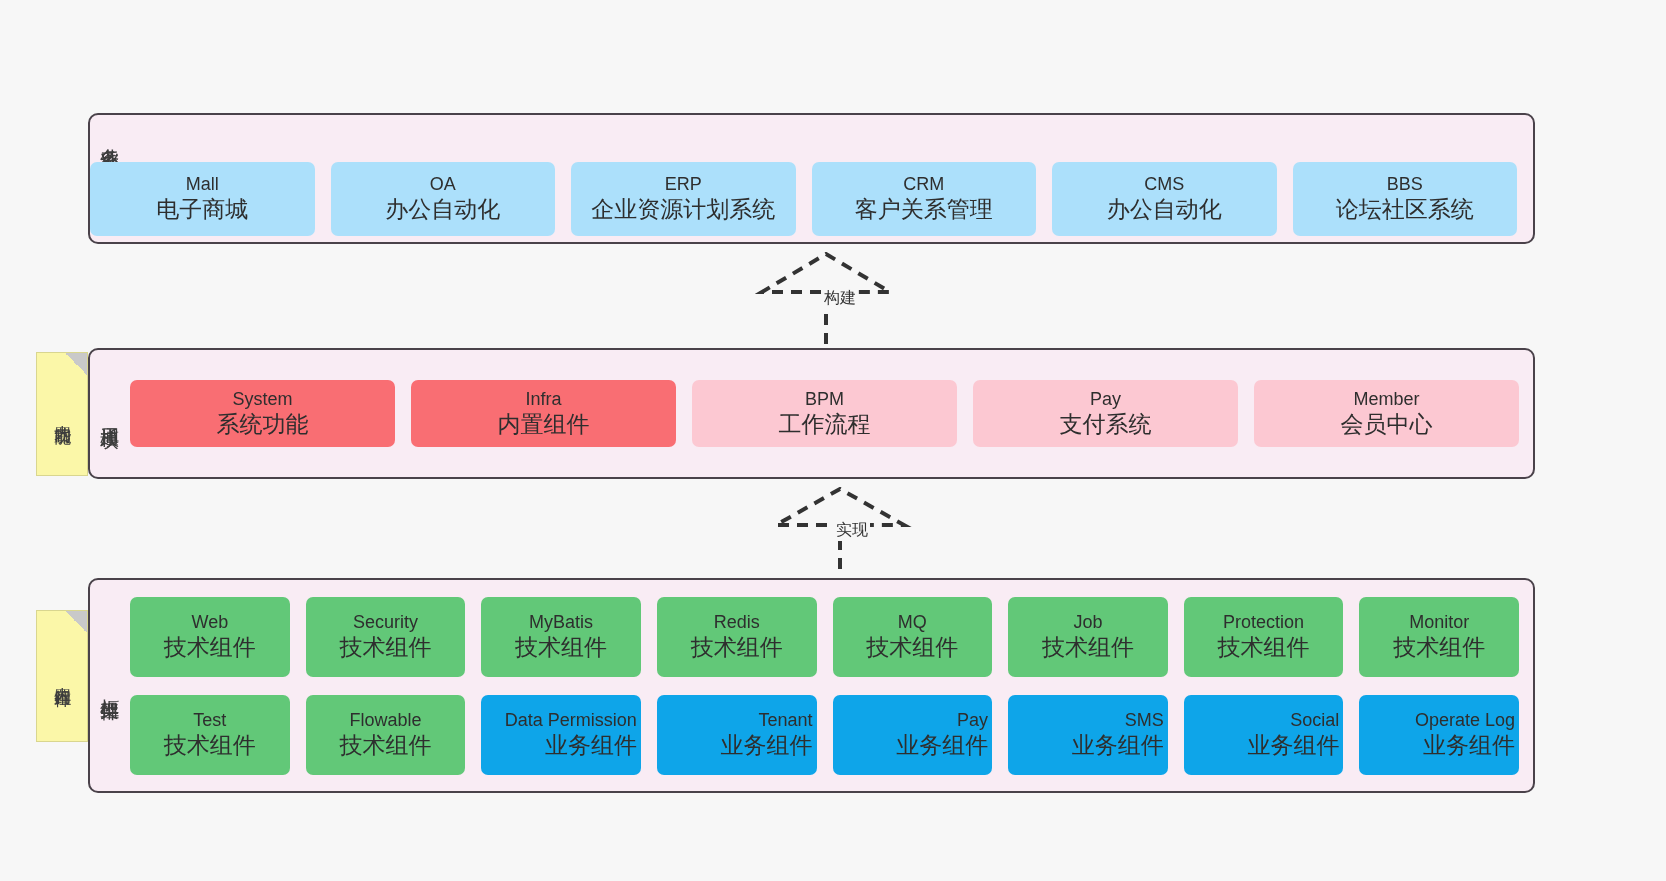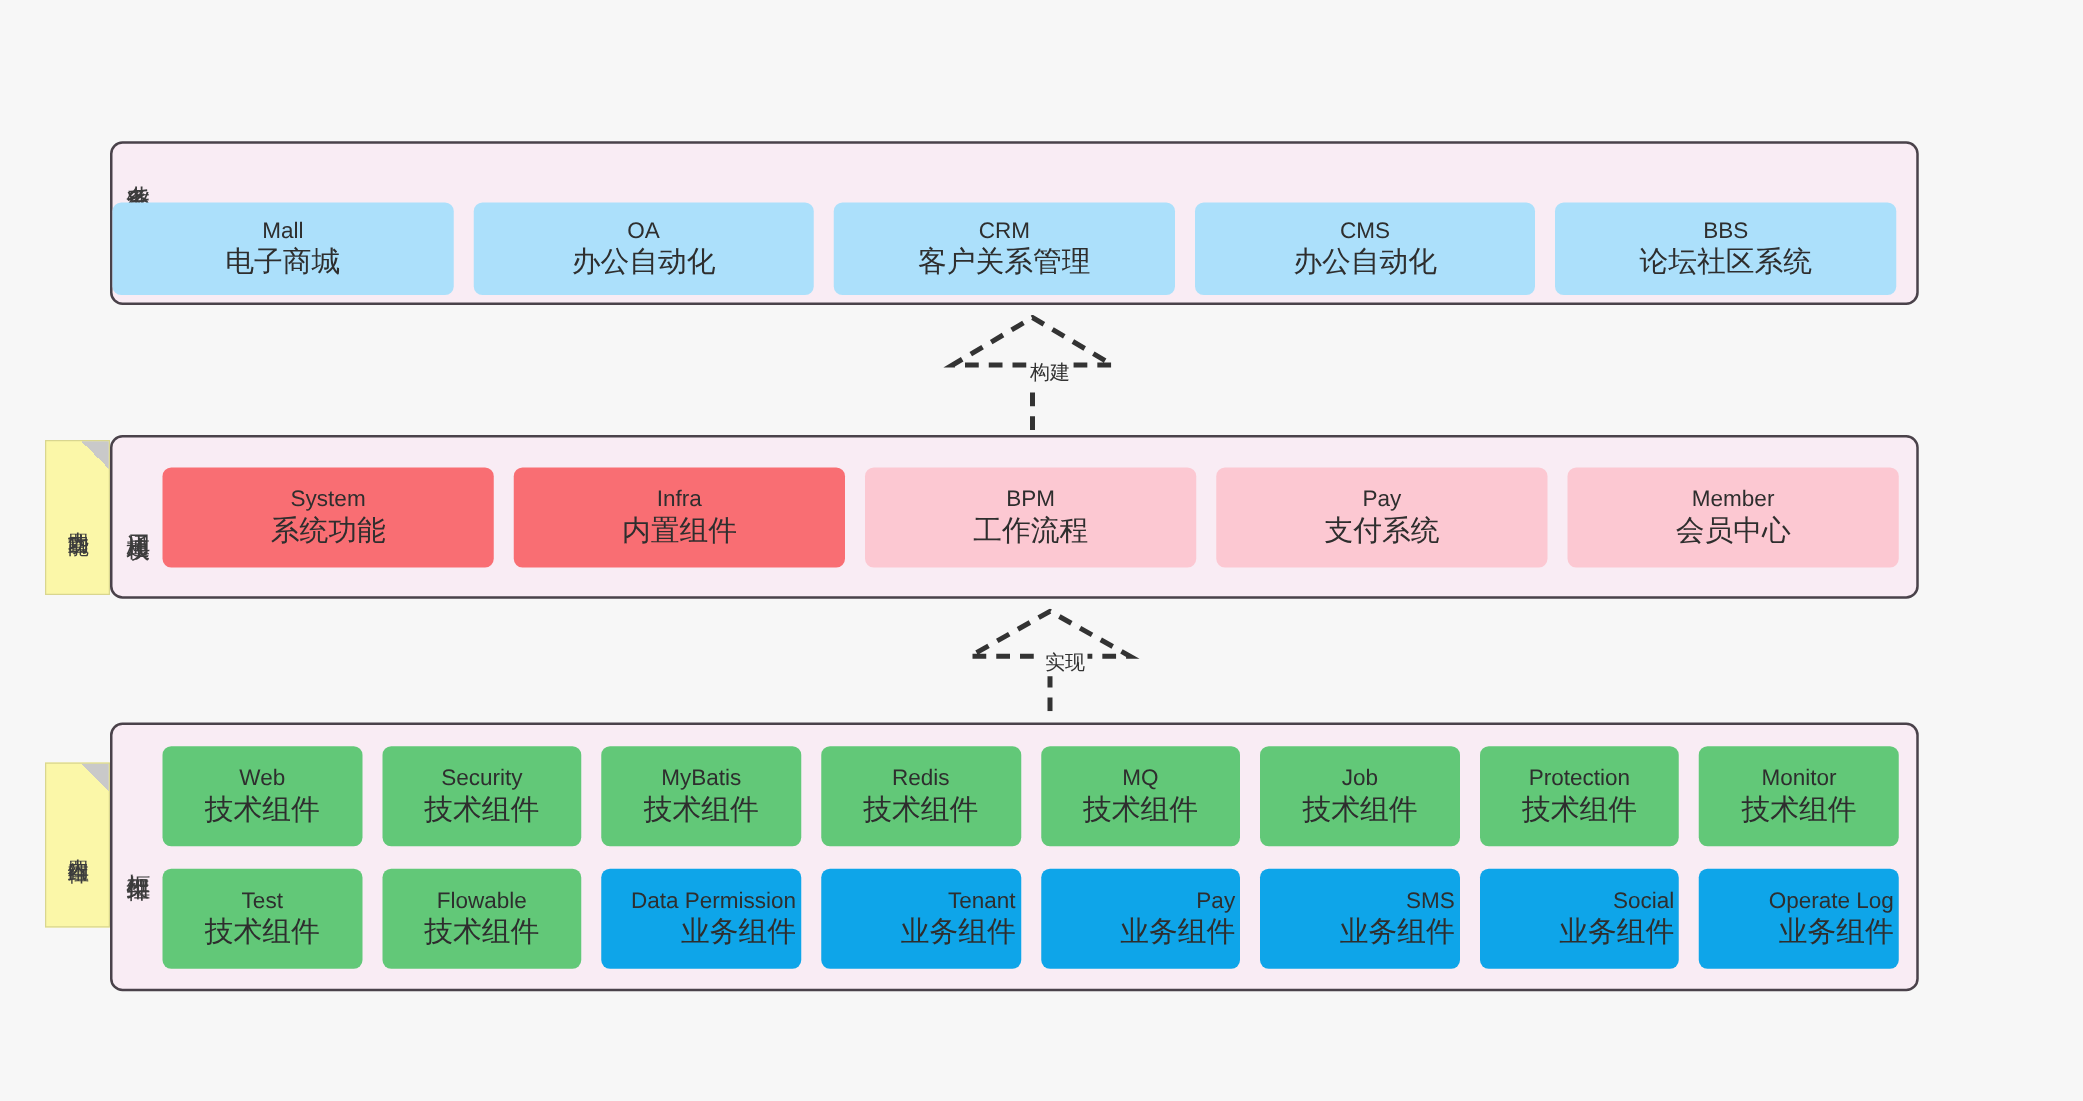--- a/index.html
+++ b/index.html
@@ -94,21 +94,21 @@
   
   #layer-business {
     left: 88px;  top: 113px;  width: 1447px; height: 131px; flex-direction: column;
   }
   #layer-business .layer-body { padding-right: 16px; }
   #layer-business .node { height: 74px; }
 
   #layer-modules {
     left: 88px;  top: 348px;  width: 1447px; height: 131px;
   }
-  #layer-modules .node { height: 80px; }
+  #layer-modules .node { height: 67px; }
 
   #layer-framework {
     left: 88px;  top: 578px;  width: 1447px; height: 215px;
   }
   #layer-framework .node { height: 80px; }
   #layer-framework .layer-body { gap: 18px; }
 
   
   .sticky {
     position: absolute;
@@ -165,20 +165,24 @@
       <div class="row">
         <div class="node c-blue">
           <span class="t1">Mall</span>
           <span class="t2">电子商城</span>
         </div>
         <div class="node c-blue">
           <span class="t1">OA</span>
           <span class="t2">办公自动化</span>
         </div>
         <div class="node c-blue">
+          <span class="t1">ERP</span>
+          <span class="t2">企业资源计划系统</span>
+        </div>
+        <div class="node c-blue">
           <span class="t1">CRM</span>
           <span class="t2">客户关系管理</span>
         </div>
         <div class="node c-blue">
           <span class="t1">CMS</span>
           <span class="t2">办公自动化</span>
         </div>
         <div class="node c-blue">
           <span class="t1">BBS</span>
           <span class="t2">论坛社区系统</span>

